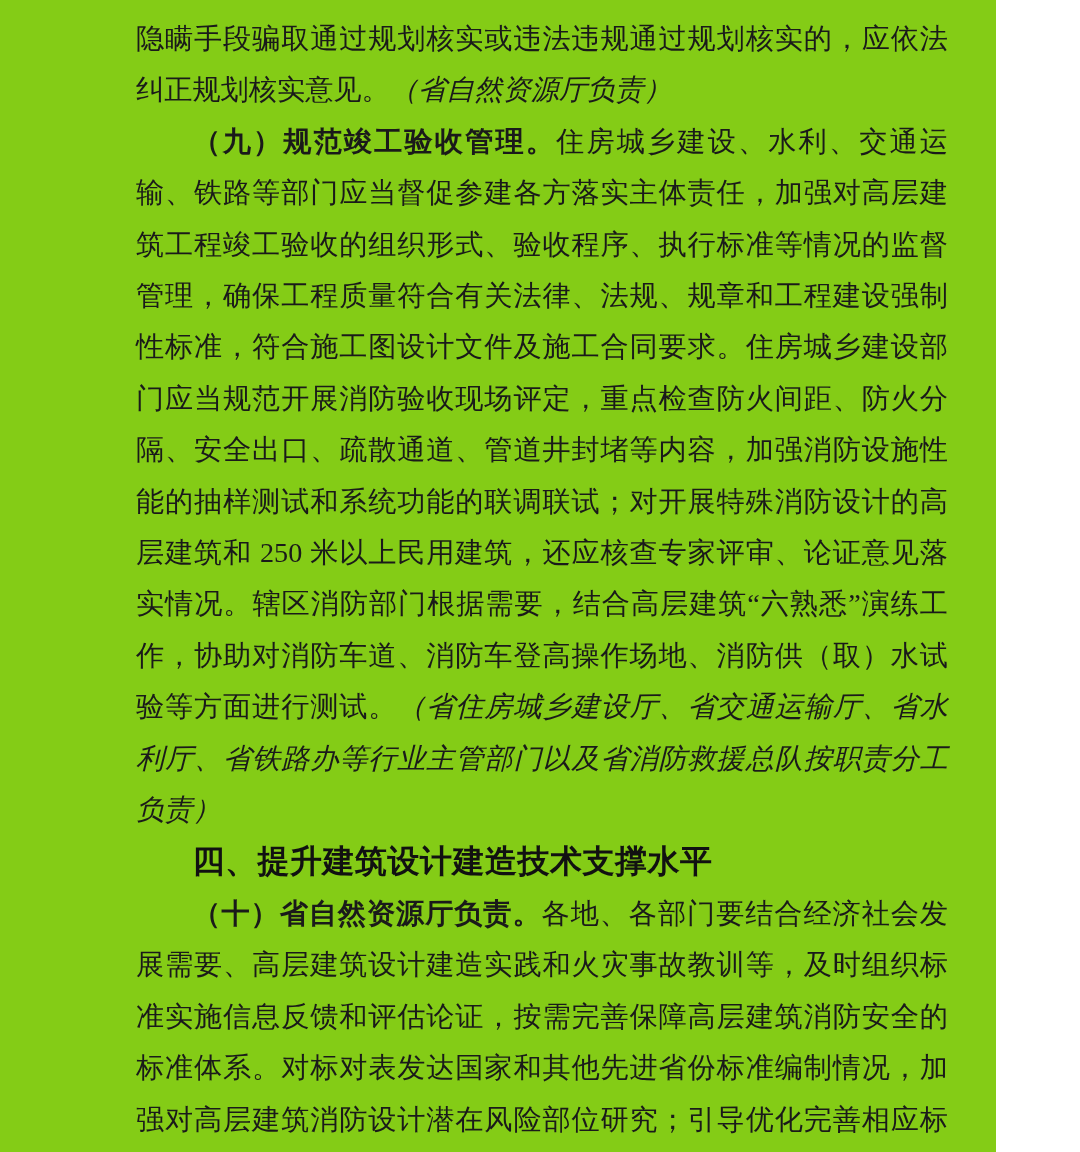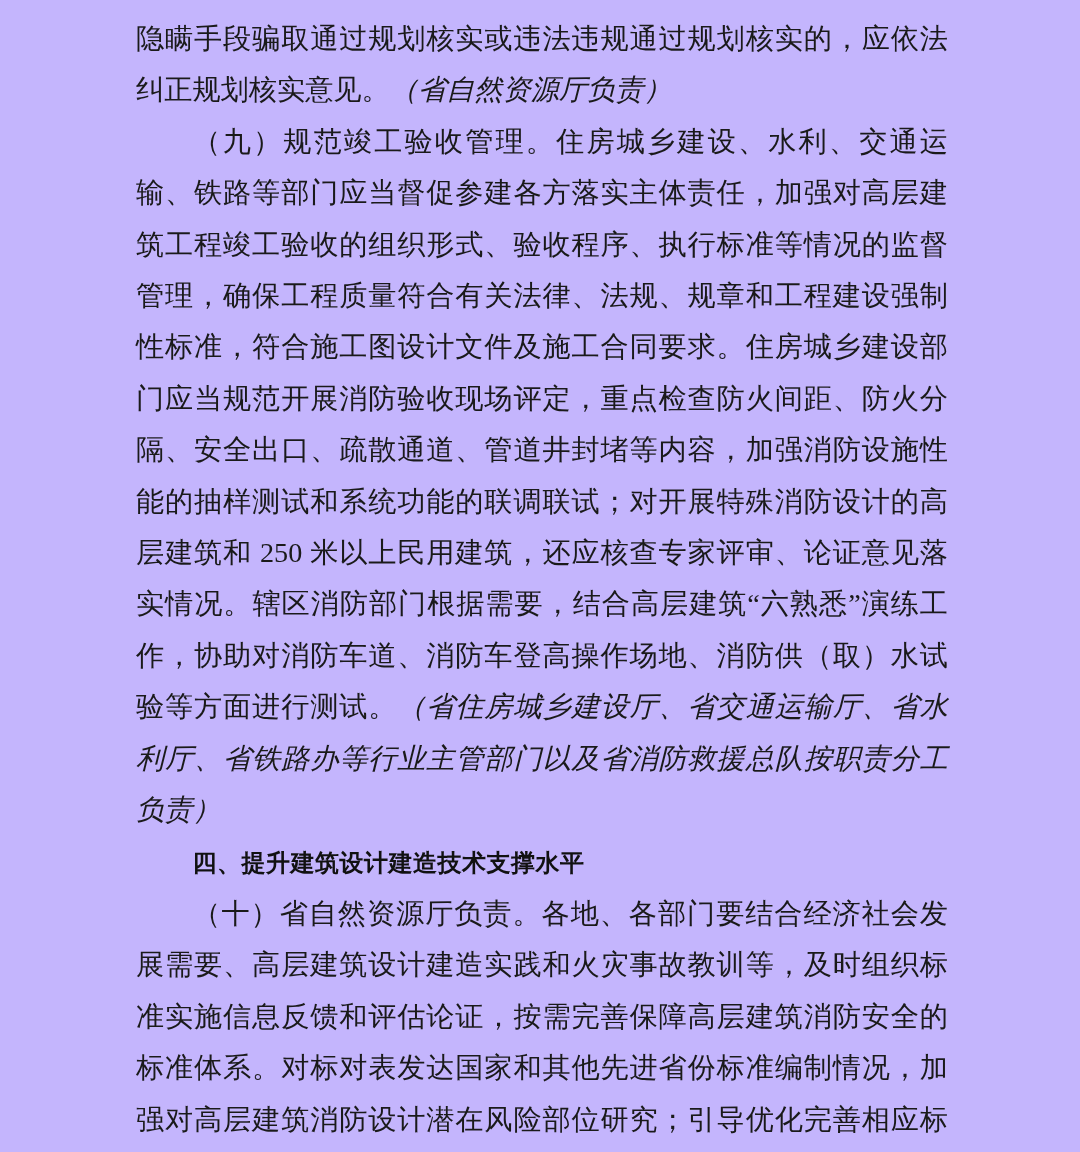--- a/index.html
+++ b/index.html
@@ -6,23 +6,23 @@
     margin: 0;
     padding: 0;
     background: #ffffff;
   }
   body {
     width: 1080px;
     height: 1152px;
     overflow: hidden;
   }
   .doc-page {
-    width: 1080px;
+    width: 996px;
     height: 1152px;
-    background: #c4b5fd;
+    background: #84cc16;
     box-sizing: border-box;
   }
   .doc-content {
     box-sizing: border-box;
     padding: 13px 132px 0 136px; 
     width: 1080px;
   }
   p.para {
     margin: 0;
     padding: 0;
@@ -37,33 +37,33 @@
   p.para.indent { text-indent: 2em; }
   p.para.no-indent { text-indent: 0; }
   
   .seg-regular {
     font-family: "Liberation Serif", "DejaVu Serif", serif;
     font-weight: 400;
   }
   
   .seg-bold-kai {
     font-family: "Liberation Serif", "DejaVu Serif", serif;
-    font-weight: 400;
+    font-weight: 700;
   }
   
   .seg-kai {
     font-family: "Liberation Serif", "DejaVu Serif", serif;
     font-style: italic;
     font-weight: 400;
   }
   
   p.heading .seg-bold-sans {
     font-family: "Liberation Sans", "DejaVu Sans", sans-serif;
     font-weight: 700;
-    font-size: 24px;
+    font-size: 32px;
     letter-spacing: 0.5px;
     color: #111111;
   }
 </style>
 </head>
 <body>
 
 <div class="doc-page">
   <div class="doc-content" id="doc-content">
       <p class="para body no-indent"><span class="seg-regular">隐瞒手段骗取通过规划核实或违法违规通过规划核实的，应依法纠正规划核实意见。</span><span class="seg-kai">（省自然资源厅负责）</span></p>

